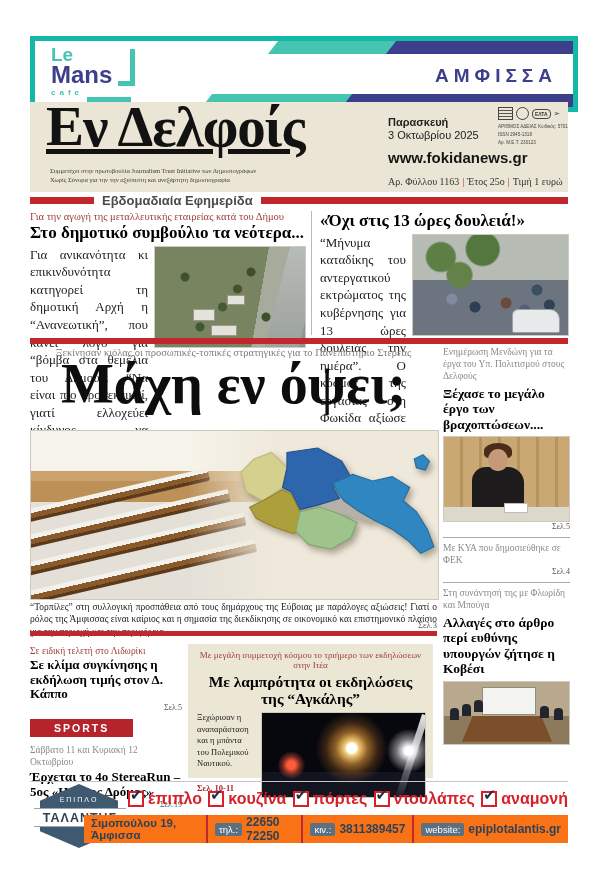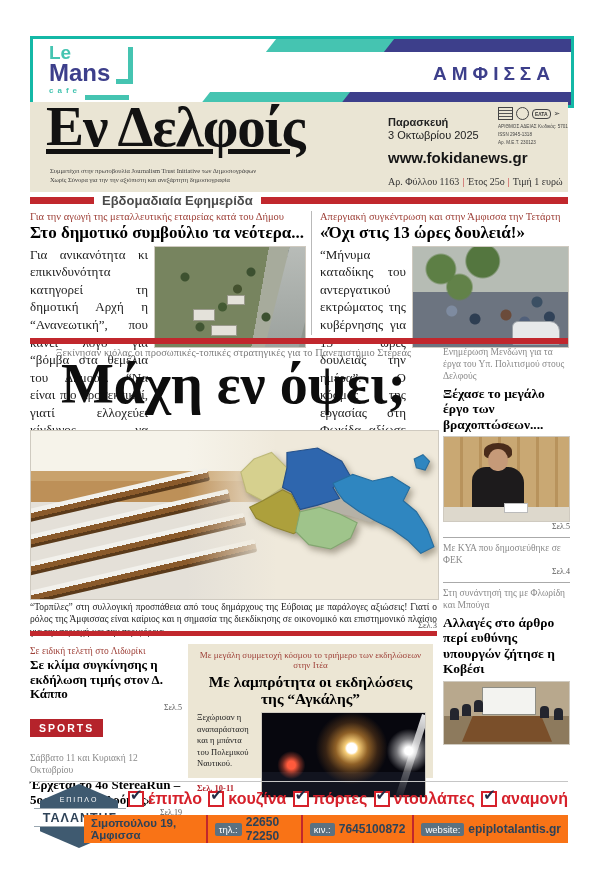--- a/index.html
+++ b/index.html
@@ -1,21 +1,21 @@
 <!DOCTYPE html>
 <html><head>
 <meta charset="utf-8">
 <style>
   html,body{margin:0;padding:0;background:#fff;}
   .page{position:relative;width:600px;height:869px;background:#ffffff;overflow:hidden;
         font-family:"Liberation Serif",serif;color:#1a1a1a;}
   .abs{position:absolute;}
 
   
-  .lemans{left:30px;top:36px;width:538px;height:66px;background:#fff;border:3px solid #14b8a6;overflow:hidden;}
+  .lemans{left:30px;top:36px;width:538px;height:66px;background:#fff;border:5px solid #14b8a6;overflow:hidden;}
   .lm-stripe{position:absolute;height:13px;transform:skewX(-38deg);}
   .lm-logo{position:absolute;left:16px;top:4px;line-height:1;font-family:"Liberation Sans",sans-serif;font-weight:bold;}
   .lm-le{color:#45c4b1;font-size:19px;display:block;}
   .lm-mans{color:#3d3f8b;font-size:24px;display:block;margin-top:-1px;}
   .lm-bracket{position:absolute;left:83px;top:8px;width:12px;height:32px;border-right:5px solid #45c4b1;border-bottom:5px solid #45c4b1;}
   .lm-cafe{color:#45c4b1;font-size:8px;letter-spacing:4px;display:block;margin-top:2px;}
   .lm-cafebar{position:absolute;left:52px;top:56px;width:44px;height:5px;background:#45c4b1;}
   .lm-town{position:absolute;right:16px;top:24px;font-family:"Liberation Sans",sans-serif;font-weight:bold;
            font-size:19px;letter-spacing:5px;color:#3d3f8b;}
 
@@ -116,21 +116,21 @@
   .fig-paper{position:absolute;left:60px;bottom:8px;width:22px;height:8px;background:#fff;border:1px solid #bbb;}
   .photo-meeting{width:125px;height:62px;background:linear-gradient(180deg,#b8a88d 0 55%,#8d7a5d 55% 100%);}
   .scr{position:absolute;left:38px;top:5px;width:52px;height:26px;background:#f3f3f0;border:1px solid #8d8d85;}
   .mtable{position:absolute;left:18px;bottom:2px;width:90px;height:26px;background:#7a4f2a;clip-path:polygon(12% 0,88% 0,100% 100%,0 100%);}
   .person{position:absolute;width:9px;height:12px;background:#23252e;border-radius:4px 4px 0 0;}
 
   
   .botleft{left:30px;top:646px;width:152px;}
   .bl-title{font-size:13px;font-weight:bold;line-height:1.12;color:#000;margin-top:2px;}
   .sports{display:inline-block;background:#b5232b;color:#fff;font-family:"Liberation Sans",sans-serif;
-          font-weight:bold;font-size:10.5px;letter-spacing:2px;padding:3px 9px;margin:5px 0 16px 0;}
+          font-weight:bold;font-size:10.5px;letter-spacing:2px;padding:3px 24px;margin:5px 0 8px 0;}
   .bl-page{font-size:8px;color:#555;text-align:right;margin:1px 0 2px 0;}
 
   
   .beige{left:188px;top:644px;width:245px;height:134px;background:#ece6d4;padding:6px 9px;box-sizing:border-box;}
   .bm-kicker{font-size:9px;color:#9e4038;text-align:center;}
   .bm-title{font-size:15.5px;font-weight:bold;color:#000;text-align:center;line-height:1.1;margin:3px 0 5px 0;}
   .bm-row{display:flex;gap:6px;}
   .bm-body{font-size:8.5px;line-height:1.35;color:#222;width:58px;flex:none;}
   .photo-fireworks{width:163px;height:84px;flex:none;
     background:
@@ -230,21 +230,20 @@
         <div class="photo photo-aerial">
           <div class="road"></div>
           <div class="shed" style="left:38px;top:62px;width:20px;height:10px;"></div>
           <div class="shed" style="left:72px;top:48px;width:16px;height:8px;"></div>
           <div class="shed" style="left:56px;top:78px;width:24px;height:9px;"></div>
         </div>
       </div>
     </div>
     <div class="vdiv"></div>
     <div class="tr">
-      <div class="kicker-red">Απεργιακή συγκέντρωση και στην Άμφισσα την Τετάρτη</div>
       <div class="t-head">«Όχι στις 13 ώρες δουλειά!»</div>
       <div class="t-cols">
         <div style="width:86px;flex:none;">
           <div class="t-body">“Μήνυμα καταδίκης του αντεργατικού εκτρώματος της κυβέρνησης για 13 ώρες δουλειάς την ημέρα”. Ο κόσμος της εργασίας στη Φωκίδα αξίωσε μείωση του εργασιακού ωραρίου και την πλήρη επαναφορά των ελεύθερων συλλογικών διαπραγματεύσεων.</div>
           <div class="pagenum">Σελ.7</div>
         </div>
         <div class="photo photo-protest">
           <div class="car"></div>
         </div>
       </div>
@@ -374,21 +373,21 @@
       <span class="gb-addr">Σιμοπούλου 19, Άμφισσα</span>
     </div>
     <div class="gb-div"></div>
     <div class="gb-seg">
       <span class="chip">τηλ.:</span>
       <span class="gb-num">22650 72250</span>
     </div>
     <div class="gb-div"></div>
     <div class="gb-seg">
       <span class="chip">κιν.:</span>
-      <span class="gb-num">7645100872</span>
+      <span class="gb-num">3811389457</span>
     </div>
     <div class="gb-div"></div>
     <div class="gb-seg">
       <span class="chip">website:</span>
       <span class="gb-num">epiplotalantis.gr</span>
     </div>
   </div>
 
 </div>
 

